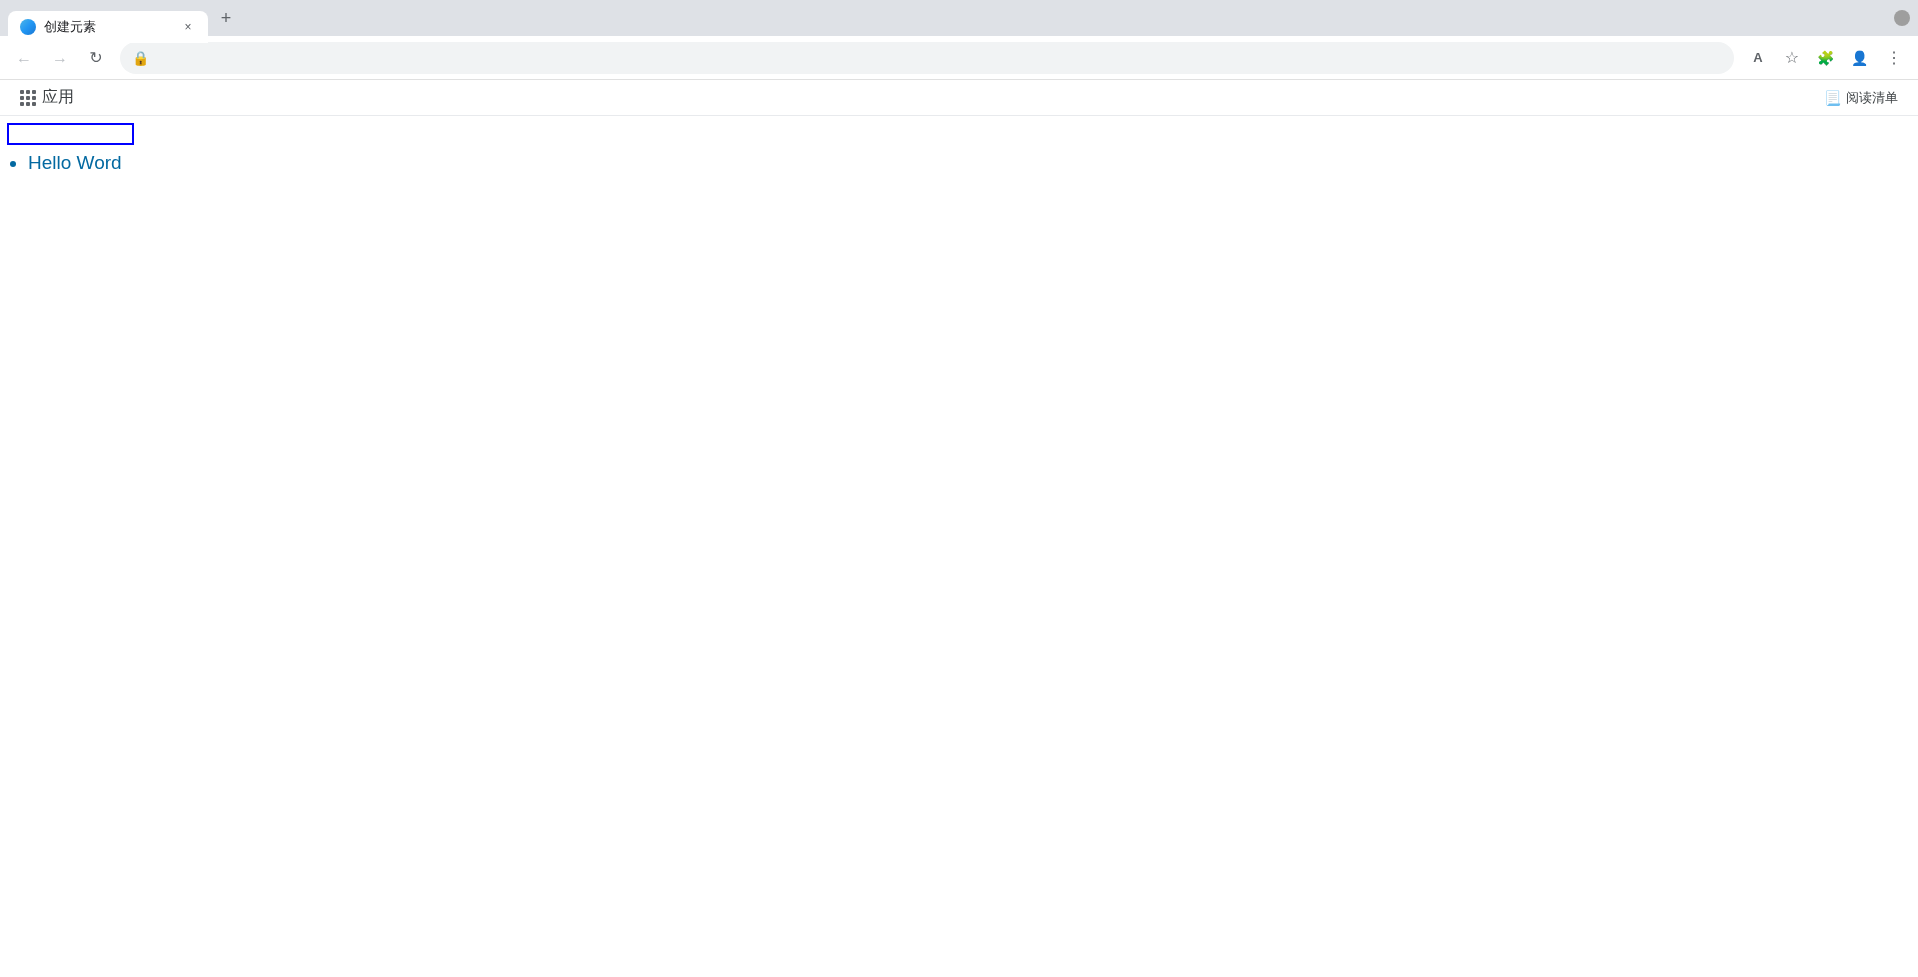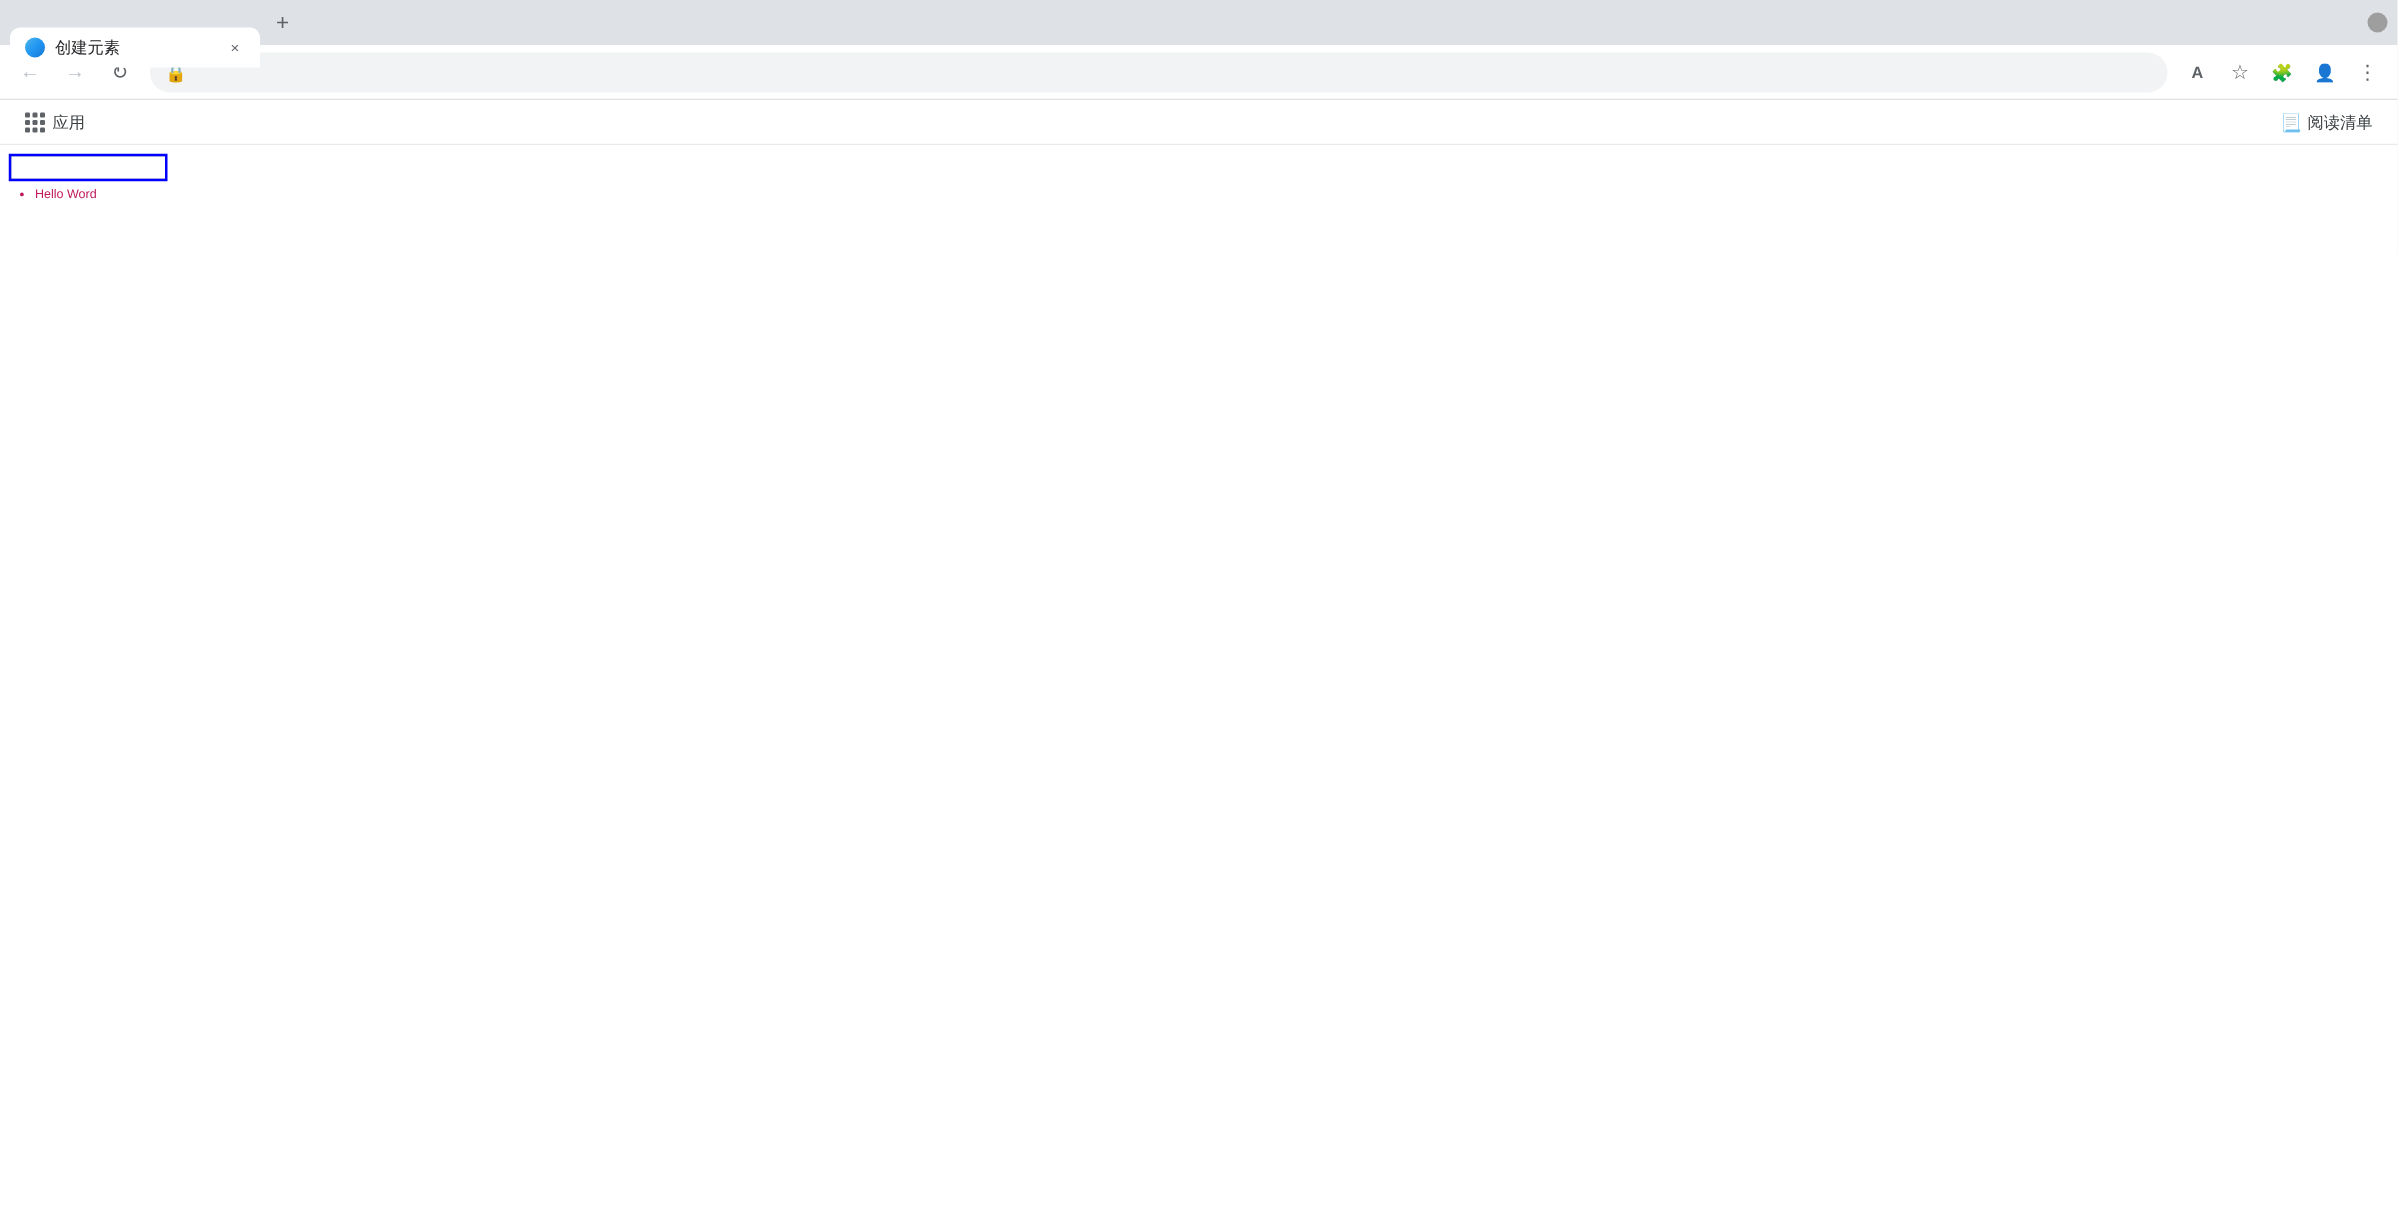--- a/index.html
+++ b/index.html
@@ -36,21 +36,21 @@
       display: flex;
       align-items: center;
       background: #ffffff;
       height: 32px;
       padding: 0 12px;
       border-radius: 8px 8px 0 0;
       min-width: 200px;
       max-width: 240px;
       gap: 8px;
       position: relative;
-      top: 20px;
+      top: 9px;
     }
 
     .tab-favicon {
       width: 16px;
       height: 16px;
       border-radius: 50%;
       background: linear-gradient(135deg, #4db6e8 0%, #2196f3 50%, #1976d2 100%);
       flex-shrink: 0;
       display: flex;
       align-items: center;
@@ -174,21 +174,21 @@
       border-bottom: 1px solid #e8eaed;
     }
 
     .apps-btn {
       display: flex;
       align-items: center;
       gap: 6px;
       padding: 4px 8px;
       border-radius: 4px;
       cursor: pointer;
-      font-size: 13px;
+      font-size: 16px;
       color: #3c4043;
     }
 
     .apps-grid-icon {
       display: grid;
       grid-template-columns: repeat(3, 4px);
       grid-template-rows: repeat(3, 4px);
       gap: 2px;
     }
 
@@ -233,22 +233,22 @@
       background: white;
     }
 
     .page-list {
       list-style: disc;
       margin-left: 20px;
       padding: 0;
     }
 
     .page-list-item {
-      font-size: 10px;
-      color: #be185d;
+      font-size: 19px;
+      color: #0369a1;
       line-height: 1.6;
     }
   </style>
 </head>
 <body>
 
 <div class="browser-chrome">
 
   <div class="tab-bar">
     <div class="tab-active">

